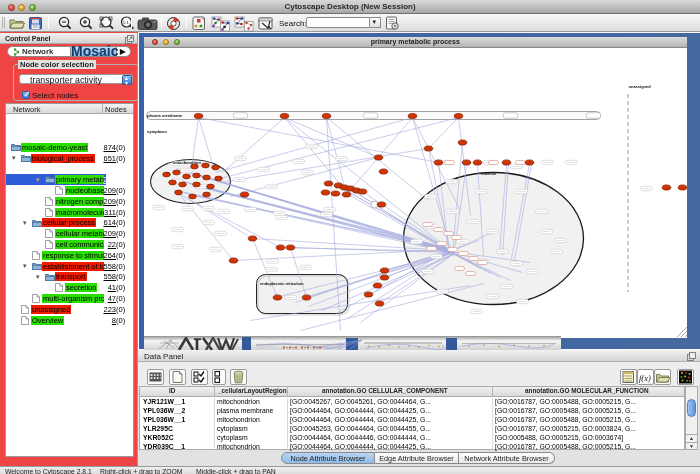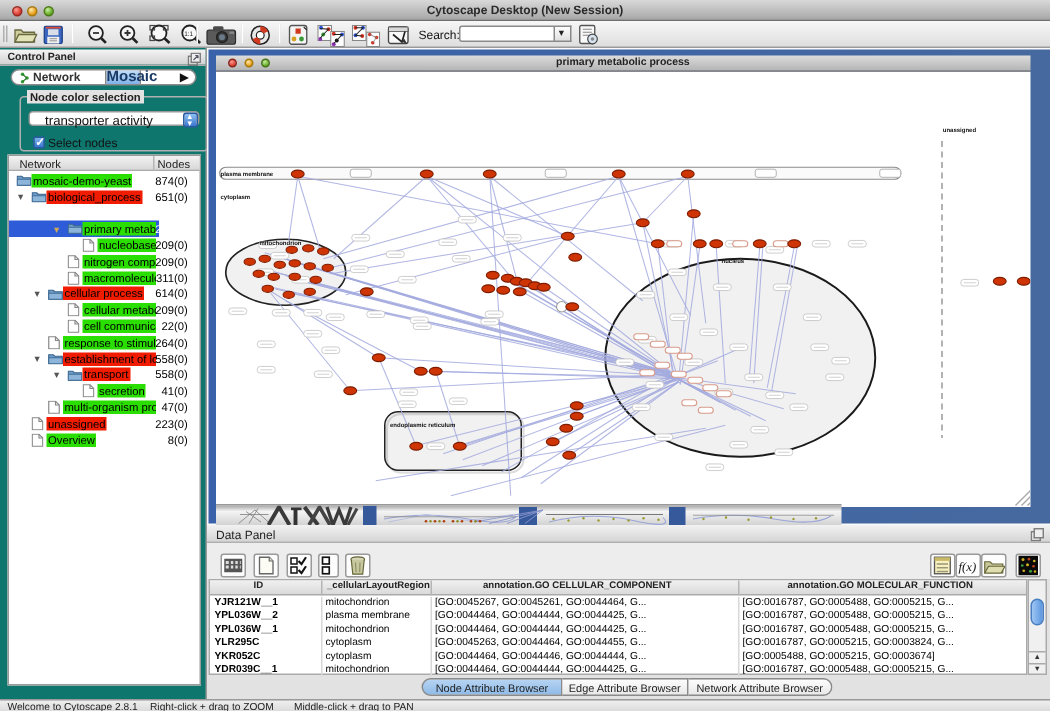--- a/index.html
+++ b/index.html
@@ -9,49 +9,49 @@
 #titlebar { left:0;top:0;width:700px;height:14px; background:linear-gradient(#d9d9d9,#b2b2b2 80%,#a5a5a5); border-bottom:1px solid #6f6f6f; }
 #titlebar .t { position:absolute; left:0; right:0; top:2px; text-align:center; font-size:8px; font-weight:bold; color:#2a2a2a; }
 .tl { position:absolute; width:7px; height:7px; border-radius:50%; top:3.5px; }
 
 
 #toolbar { left:0;top:14px;width:700px;height:18px; background:linear-gradient(#f7f7f7,#dedede); border-bottom:1px solid #9a9a9a; }
 .tbsep { position:absolute; top:2px; height:13px; width:1px; background:#c0c0c0; border-right:1px solid #fff; }
 .tbi { position:absolute; top:2px; }
 
 
-#cp { left:0;top:32px;width:138px;height:434px; background:#0f766e; border-right:1px solid #9a9a9a; }
+#cp { left:0;top:32px;width:138px;height:434px; background:#ef4444; border-right:1px solid #9a9a9a; }
 #cphead { position:absolute; left:0;top:1px;width:137px;height:11px; background:linear-gradient(#f4f4f4,#d2d2d2); border-bottom:1px solid #adadad; }
 #cphead span { position:absolute; left:5px; top:1.5px; font-size:7px; font-weight:bold; color:#222; }
 #tabs { position:absolute; left:7px; top:14px; width:124px; height:11px; background:#fff; border:1px solid #8a8a8a; border-radius:6px; }
-#tabs .mosaic { position:absolute; left:62px; top:0; width:24px; height:9px; background:linear-gradient(#c2ddf6,#7fb2ea); border-left:1px solid #8a8a8a; border-right:1px solid #8a8a8a; text-align:center; font-size:10px; font-weight:bold; color:#1a3a66; line-height:9px; }
+#tabs .mosaic { position:absolute; left:62px; top:0; width:47px; height:9px; background:linear-gradient(#c2ddf6,#7fb2ea); border-left:1px solid #8a8a8a; border-right:1px solid #8a8a8a; text-align:center; font-size:14px; font-weight:bold; color:#1a3a66; line-height:9px; }
 #tabs .net { position:absolute; left:12px; top:0; font-size:8px; font-weight:bold; color:#333; line-height:9px; }
 #tabs .arr { position:absolute; right:4px; top:-0.5px; font-size:8px; color:#111; }
 #groupbox { position:absolute; left:13px; top:32px; width:126px; height:37px; border:1px solid #b0b0b0; border-radius:3px; }
 #groupbox .gl { position:absolute; left:4px; top:-5px; background:#e2e2e2; padding:0 2px; font-size:7.5px; font-weight:bold; color:#222; }
 #combo { position:absolute; left:5px; top:9px; width:114px; height:10px; background:#fff; border:1px solid #999; border-radius:3px; font-size:8.8px; color:#111; text-align:center; line-height:10px; padding-right:20px; }
 #combo .step { position:absolute; right:0px; top:-0.5px; width:10px; height:10px; background:linear-gradient(#8fc0f0,#3a78d0); border-radius:2px; border:0.5px solid #2a5aa0; }
 #combo .step:before { content:"\25B4"; position:absolute; top:-3px; left:2px; font-size:6px; color:#fff; }
 #combo .step:after { content:"\25BE"; position:absolute; top:2.5px; left:2px; font-size:6px; color:#fff; }
 #cbx { position:absolute; left:8px; top:26px; width:7.5px; height:7.5px; background:linear-gradient(#7db3ea,#3a76d0); border:1px solid #2a5aa0; border-radius:1.5px; }
 #cbx:before { content:"\2713"; position:absolute; left:0.5px; top:-2.5px; font-size:8px; color:#fff; font-weight:bold; }
 #treewrap { position:absolute; left:5px; top:71px; width:129px; height:354px; background:#fff; border:1px solid #9a9a9a; }
 #treehead { position:absolute; left:0; top:0; width:127px; height:10px; background:linear-gradient(#f2f2f2,#d8d8d8); border-bottom:1px solid #aaa; font-size:7.5px; color:#222; }
 #treehead .h1 { position:absolute; left:7px; top:0.5px; }
 #treehead .h2 { position:absolute; left:99px; top:0.5px; }
 #treehead .dv { position:absolute; left:96px; top:0; width:1px; height:10px; background:#b5b5b5; }
 #tree { position:absolute; left:0; top:11px; width:127px; height:341px; overflow:hidden; }
-.trow { position:absolute; left:0; width:100px; height:10.8px; font-size:7.5px; color:#000; white-space:nowrap; }
+.trow { position:absolute; left:0; width:100px; height:10.8px; font-size:7.5px; color:#000; white-space:nowrap;margin-top:27px; }
 .trow.sel { background:#2e5bd8; }
 .tri { font-size:7px; color:#555; }
 .sel .tri { color:#cfa95a; }
 .lg { background:#2adf00; padding:0 1px; }
 .lr { background:#f11c00; padding:0 1px; }
 .cnt { position:absolute; left:97px; top:0.8px; width:30px; }
-.cnt .nn { display:inline-block; width:13px; text-align:right; }
+.cnt .nn { display:inline-block; width:13px; text-align:right;text-decoration:underline; }
 .selc { color:#fff; }
 
 
 #canvas { left:138px;top:32px;width:562px;height:318px; background:#fafafa; }
 #win { position:absolute; left:1px; top:1px; width:561px; height:316px; background:linear-gradient(90deg,#3a62aa,#46699f); border-radius:0; }
 #wtitle { position:absolute; left:4.5px; top:3.5px; width:543.5px; height:11px; background:linear-gradient(#dcdcdc,#b4b4b4); border-bottom:1px solid #888; }
 #wtitle .t { position:absolute; left:0; right:0; text-align:center; top:1.5px; font-size:7px; font-weight:bold; color:#222; }
 .wtl { position:absolute; width:6.5px; height:6.5px; border-radius:50%; top:2.2px; }
 #wcontent { position:absolute; left:4.5px; top:14.5px; width:543.5px; height:290.5px; background:#fff; overflow:hidden; }
 #strip { position:absolute; left:4.5px; top:303px; width:417px; height:14px; background:linear-gradient(#a8a8a8,#f4f4f4 30%,#d2d2d2); border-top:1px solid #999; overflow:hidden; }

